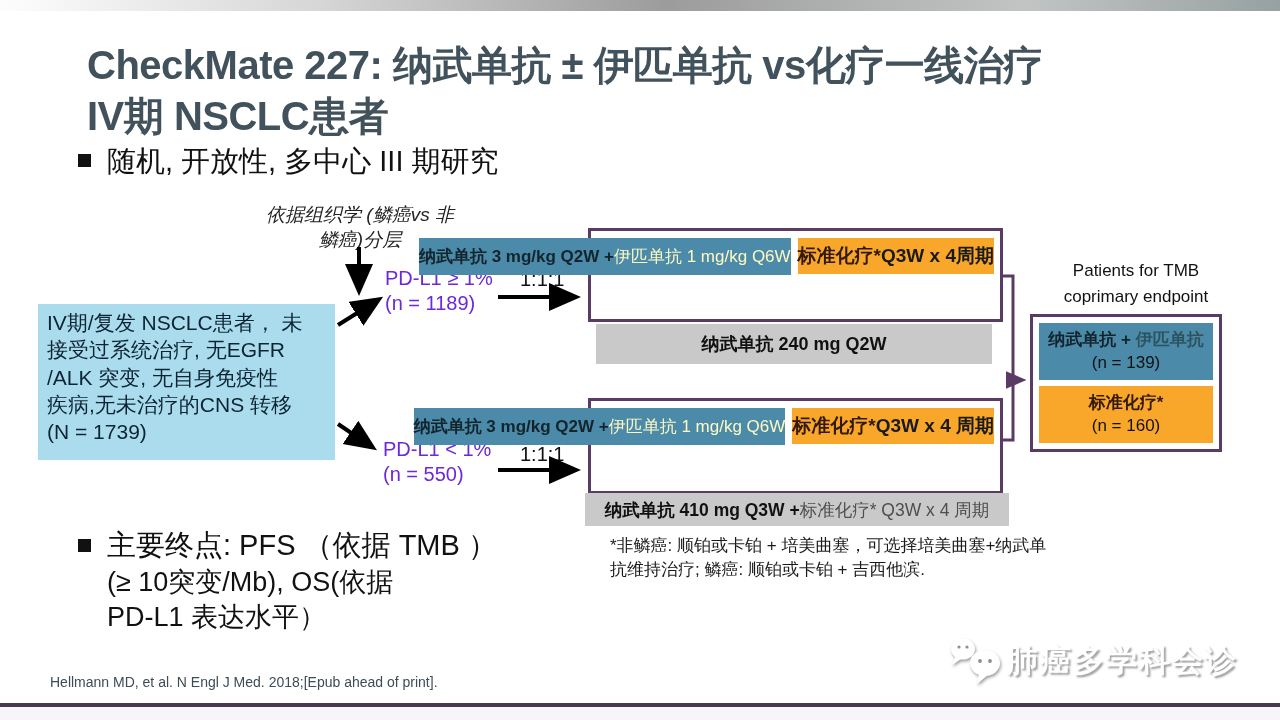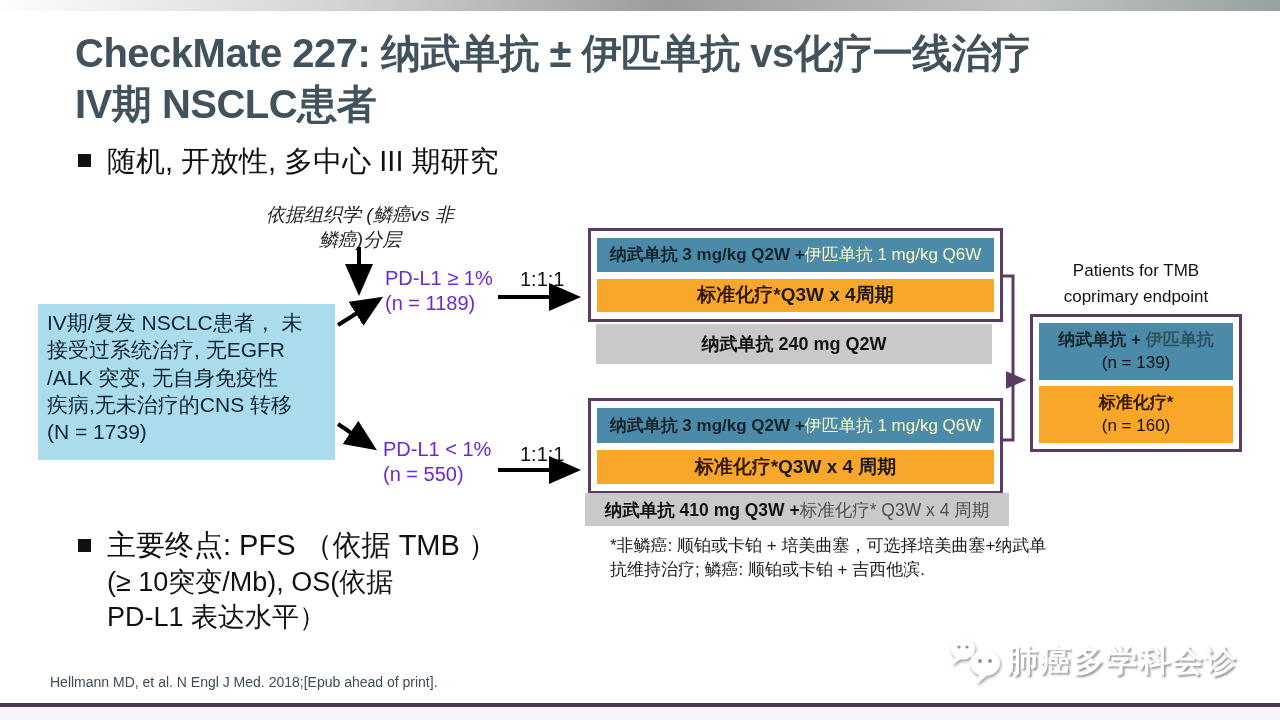--- a/index.html
+++ b/index.html
@@ -7,21 +7,21 @@
   .slide{
     position:relative;width:1280px;height:720px;margin:0 auto;
     background:#ffffff;overflow:hidden;
     font-family:"Liberation Sans","DejaVu Sans",sans-serif;color:#1a1a1a;
   }
   .top-bar{
     position:absolute;left:0;top:0;width:1280px;height:11px;
     background:linear-gradient(90deg,#fdfdfd 0%,#d6d6d6 25%,#9c9c9c 52%,#c2c4c4 80%,#97a1a1 100%);
   }
   .title{
-    position:absolute;left:75px;top:28px;width:1160px;margin:0;
+    position:absolute;left:75px;top:28px;width:1160px;margin:12px;
     font-size:40px;font-weight:bold;color:#42525c;line-height:1.28;letter-spacing:-0.5px;
   }
   .bullet-row{position:absolute;display:flex;align-items:flex-start;}
   .bullet-sq{flex:0 0 auto;width:13px;height:13px;background:#111;margin-top:12px;margin-right:16px;}
   .bullet-study{left:78px;top:142px;font-size:29px;color:#111;}
   .bullet-endpoint{left:78px;top:527px;font-size:27px;color:#111;line-height:1.3;}
   .bullet-endpoint .lines div:first-child{font-size:29px;}
   .strat-note{
     position:absolute;left:245px;top:203px;width:230px;
     font-size:19px;font-style:italic;color:#222;text-align:center;line-height:1.3;
@@ -33,21 +33,21 @@
   }
   .branch-label{position:absolute;font-size:20px;color:#6d28d9;line-height:1.25;}
   .branch-high{left:385px;top:266px;width:115px;}
   .branch-low{left:383px;top:437px;width:110px;}
   .ratio{position:absolute;font-size:20px;color:#111;}
   .ratio-top{left:520px;top:268px;}
   .ratio-bottom{left:520px;top:443px;}
   .arm-group{
     position:absolute;left:588px;width:415px;
     border:3px solid #5a3b63;background:#fff;
-    display:flex;flex-direction:column;justify-content:flex-end;gap:7px;padding:7px 6px;
+    display:flex;flex-direction:row;justify-content:flex-end;gap:7px;padding:7px 6px;
   }
   .group-top{top:228px;height:94px;}
   .group-bottom{top:398px;height:96px;}
   .arm{
     width:100%;display:flex;align-items:center;justify-content:center;
     white-space:nowrap;text-align:center;
   }
   .arm.teal{background:#4b8aa9;height:37px;font-size:17px;}
   .arm.teal .seg-dark{color:#13242c;font-weight:bold;}
   .arm.teal .seg-lite{color:#fef9c3;}
@@ -60,21 +60,21 @@
   }
   .gray-top{left:596px;top:324px;width:396px;height:40px;}
   .gray-bottom{left:585px;top:493px;width:424px;height:33px;font-size:17.5px;}
   .gray-arm .seg-dark{color:#111;font-weight:bold;}
   .gray-arm .seg-lite{color:#4f4f4f;}
   .tmb-header{
     position:absolute;left:1022px;top:258px;width:228px;
     font-size:17px;color:#111;text-align:center;line-height:1.55;
   }
   .tmb-box{
-    position:absolute;left:1030px;top:314px;width:212px;height:138px;
+    position:absolute;left:1030px;top:314px;width:192px;height:138px;
     border:3px solid #5a3b63;background:#fff;
     display:flex;flex-direction:column;justify-content:center;gap:6px;padding:6px;
   }
   .tmb-cell{
     width:100%;display:flex;flex-direction:column;align-items:center;justify-content:center;
     font-size:17px;line-height:1.35;text-align:center;
   }
   .tmb-cell.teal{background:#4b8aa9;height:57px;}
   .tmb-cell.orange{background:#f9a72b;height:57px;}
   .tmb-cell .seg-dark{color:#13242c;font-weight:bold;}

